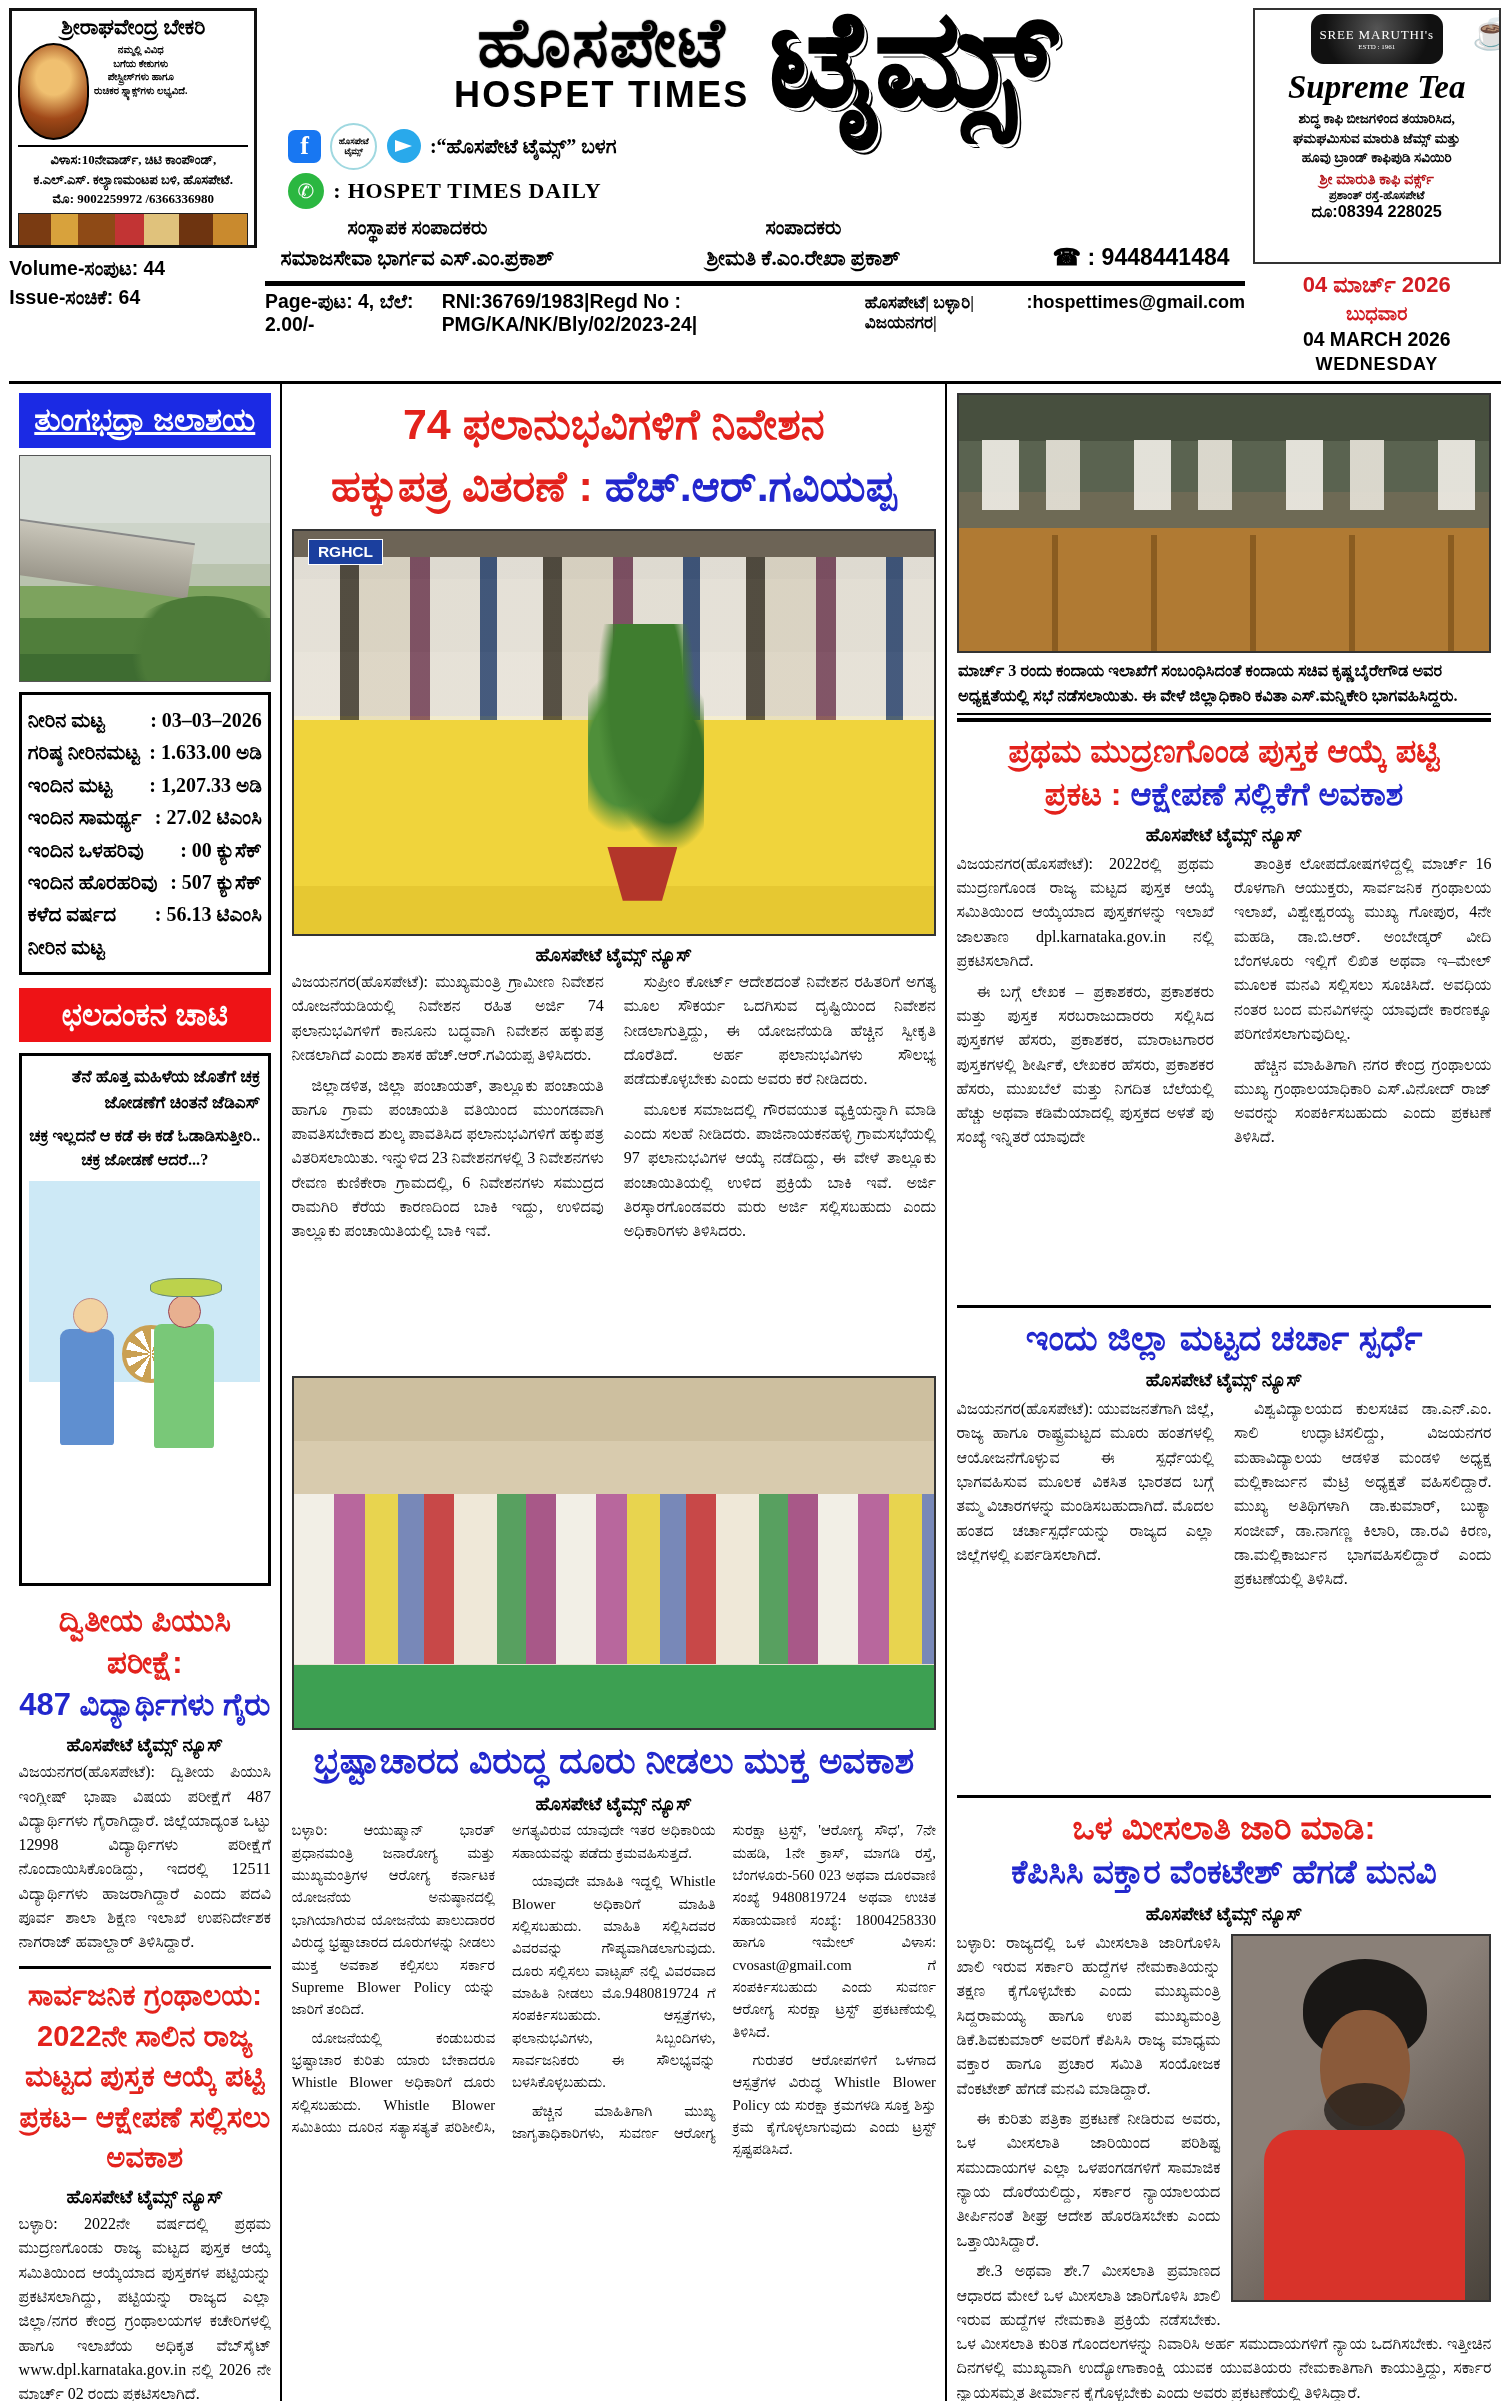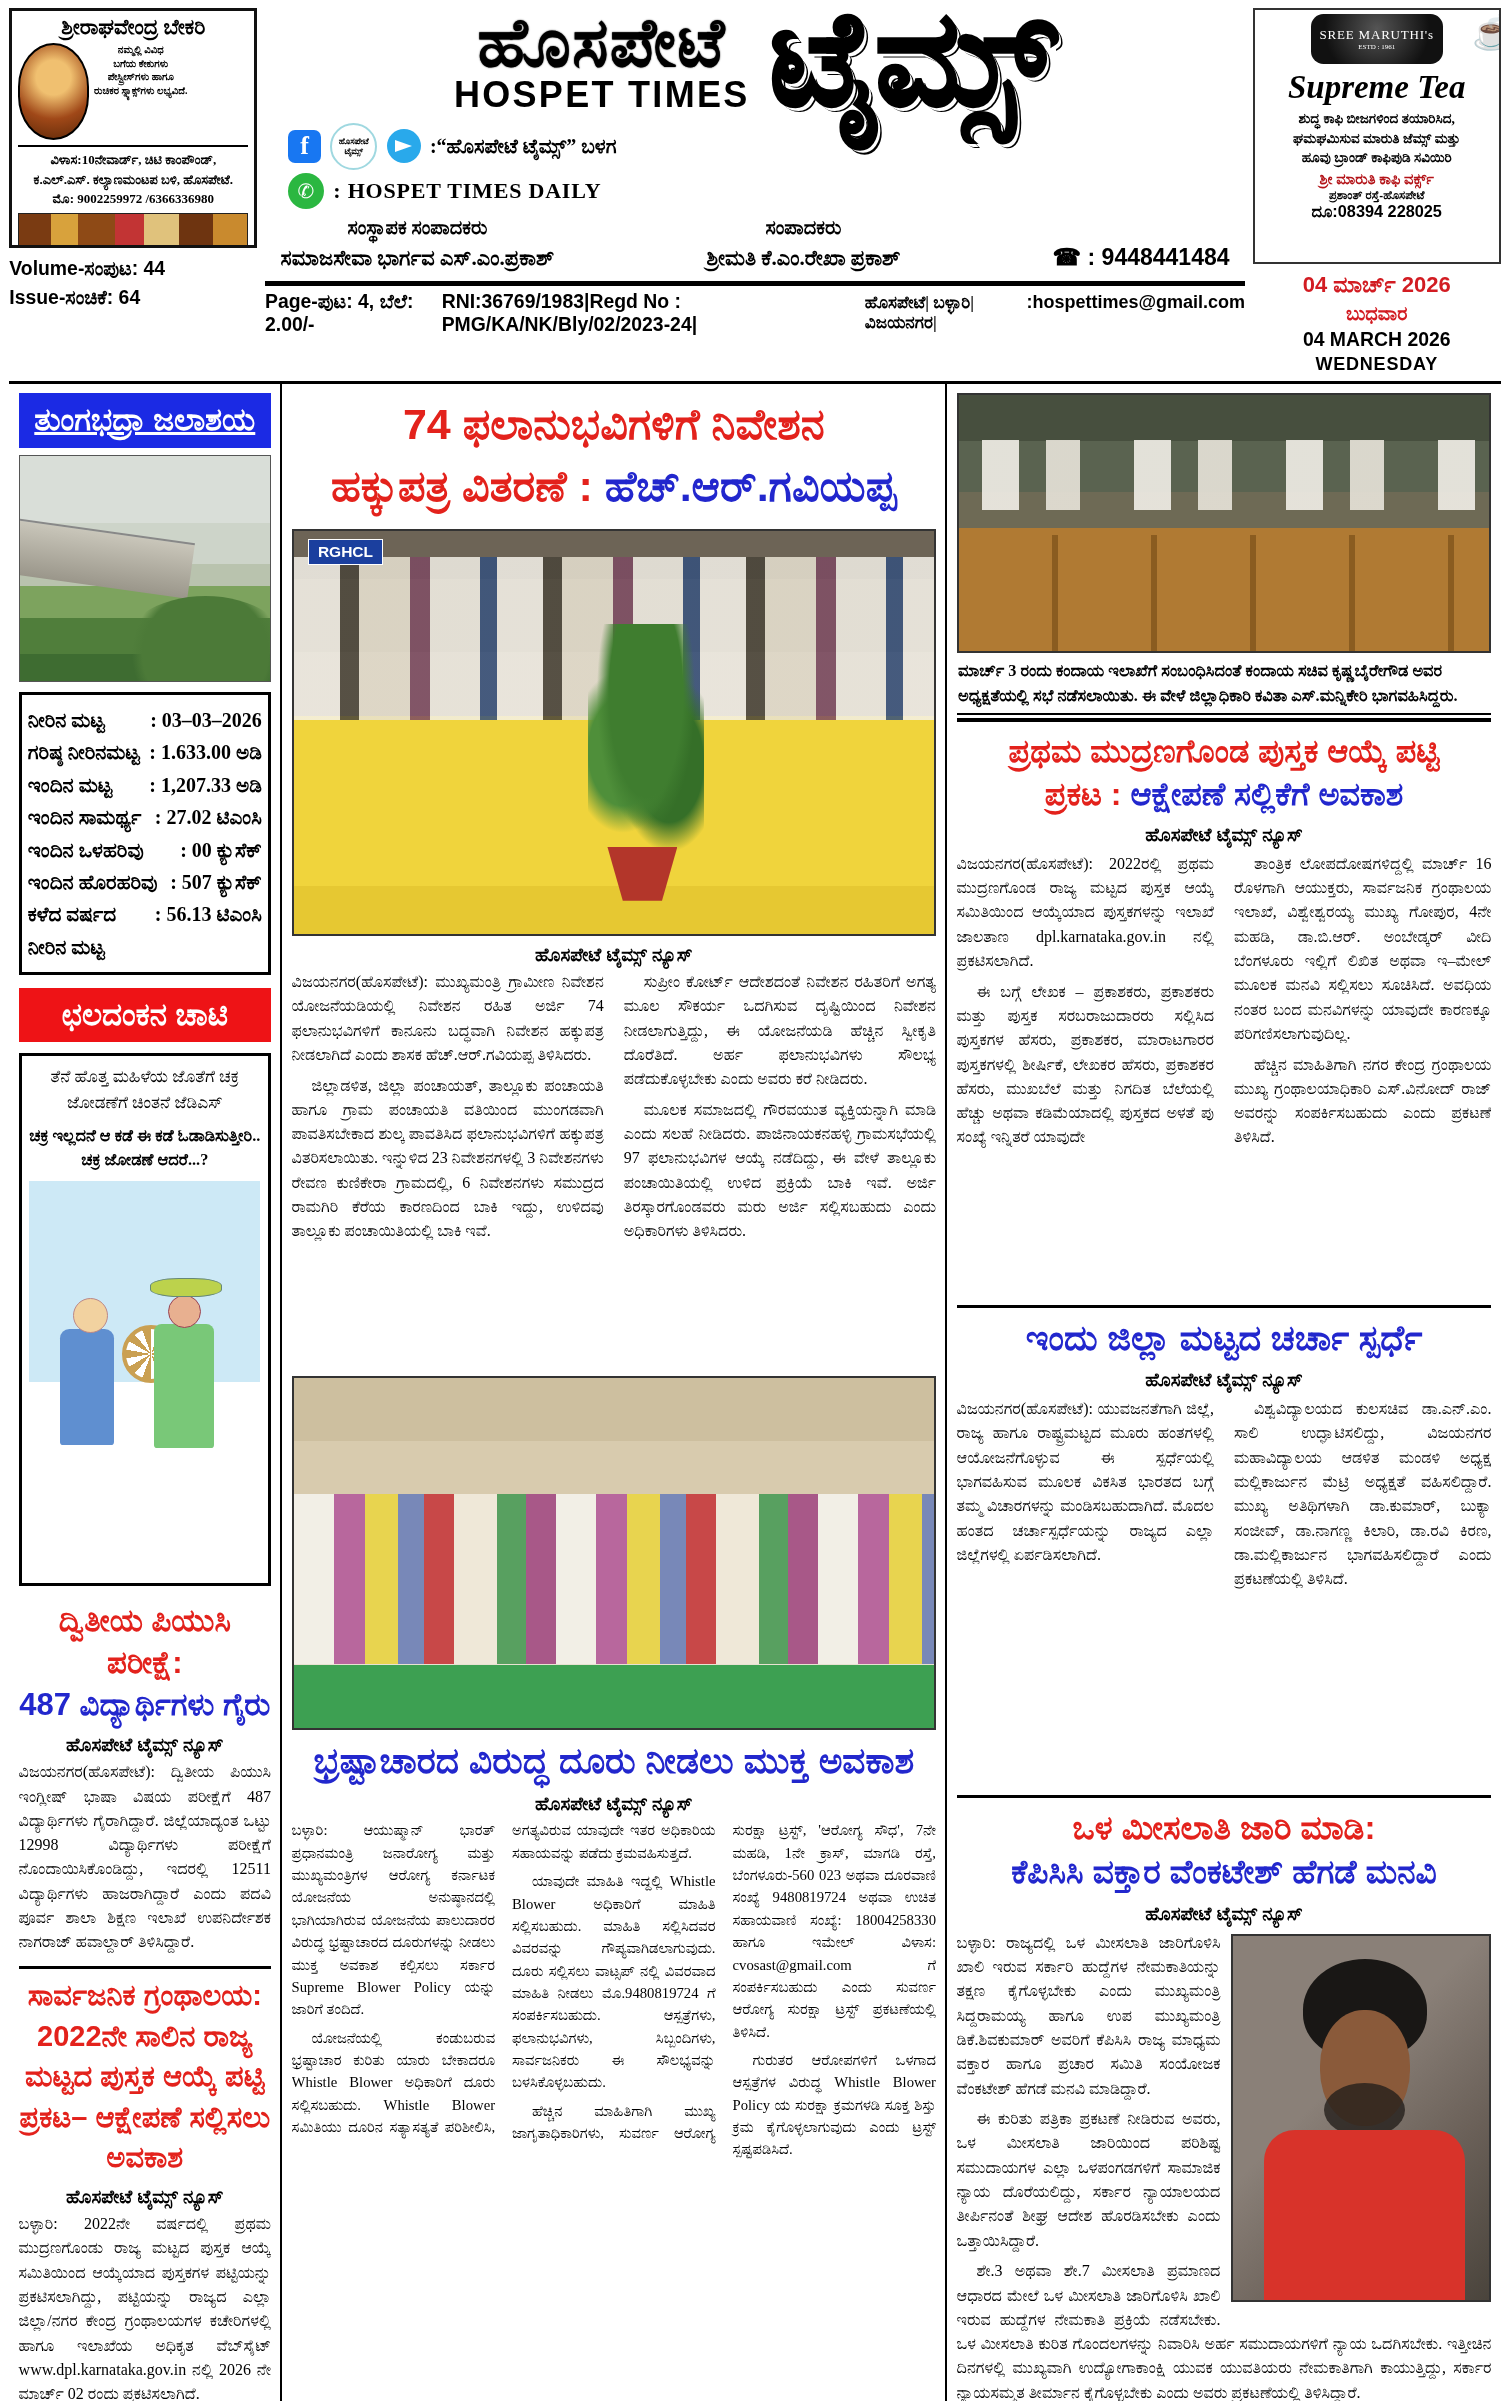--- a/index.html
+++ b/index.html
@@ -75,36 +75,36 @@
   .dam-photo{height:225px;margin-top:7.7px;border:1.5px solid #555;position:relative;overflow:hidden;
       background:linear-gradient(180deg,#d9ded8 0 30%,#cdd4c9 30% 48%,#b9c3ae 48% 58%,#7da35e 58% 72%,#507e3b 72% 88%,#3e6c31 88% 100%);}
   .dam-wall{position:absolute;left:-15.5px;top:74px;width:75%;height:54px;background:linear-gradient(180deg,#c9c6ba,#9a968a);
       transform:rotate(8deg);border-top:2.3px solid #888;}
   .dam-green{position:absolute;right:-23px;bottom:-31px;width:70%;height:116px;border-radius:50%;
       background:radial-gradient(circle,#4c7a38 0 60%,transparent 70%);}
   .stats{border:3.1px solid #000;margin-top:9.3px;padding:9.3px 6.2px;font-family:"Liberation Serif",serif;}
   .stats .row{display:flex;justify-content:space-between;font-size:20px;font-weight:bold;line-height:1.62;}
   .stats .row .v{white-space:nowrap;}
   .cartoon{border:3.1px solid #000;margin-top:11px;height:533px;padding:7.7px;box-sizing:border-box;}
-  .ct1{font-size:17px;font-weight:normal;text-align:center;line-height:1.5;font-family:"Liberation Serif",serif;}
+  .ct1{font-size:17px;font-weight:bold;text-align:right;line-height:1.5;font-family:"Liberation Serif",serif;}
   .ct2{font-size:16.3px;font-weight:bold;text-align:center;line-height:1.45;margin-top:9.3px;font-family:"Liberation Serif",serif;}
   .ct-art{position:relative;height:287px;margin-top:9.3px;overflow:hidden;
       background:linear-gradient(180deg,#cde9f6 0 70%,#ffffff 70% 100%);}
   .man{position:absolute;left:31px;bottom:23px;width:54px;height:116px;background:#5f8fd0;border-radius:9.3px 9.3px 3.1px 3.1px;}
   .man::before{content:"";position:absolute;top:-31px;left:12.4px;width:33px;height:33px;border-radius:50%;background:#f2d2a0;border:1.5px solid #b88;}
   .wheel{position:absolute;left:93px;bottom:85px;width:50px;height:50px;border-radius:50%;border:4.6px solid #caa052;
       background:repeating-conic-gradient(#fff 0 20deg,#caa052 20deg 40deg);}
   .woman{position:absolute;right:46px;bottom:20px;width:60px;height:124px;background:#79c878;border-radius:7.7px 7.7px 3.1px 3.1px;}
   .woman::before{content:"";position:absolute;top:-29px;left:14px;width:31px;height:31px;border-radius:50%;background:#e8b090;border:1.5px solid #945;}
   .woman::after{content:"";position:absolute;top:-46px;left:-4.6px;width:70px;height:17px;border-radius:40%;background:#bcd24c;border:1.5px solid #687;}
   .hl{line-height:1.35;text-align:center;font-weight:bold;}
   .hl .red{color:#e3221c;}
   .hl .blue{color:#2227cd;}
   .hl1-left{font-size:31px;margin-top:14px;}
-  .byline{font-size:18.6px;font-weight:bold;text-align:center;margin:7.7px 0 4.6px;font-family:Liberation Sans, sans-serif;}
+  .byline{font-size:18.6px;font-weight:bold;text-align:center;margin:7.7px 0 4.6px;font-family:Liberation Serif, serif;}
   .body-text{font-size:16px;line-height:1.52;text-align:justify;font-family:"Liberation Serif",serif;}
   .body-text p{margin:0 0 6.2px 0;text-indent:20px;}
   .body-text p.nofirst{text-indent:0;}
   .subhead{font-weight:bold;text-align:center;font-size:16.3px;margin:3.1px 0;font-family:"Liberation Serif",serif;}
   .rule{border-top:3.1px solid #000;margin:11px 0 6.2px;}
   .hl2-left{font-size:29px;margin-top:4.6px;line-height:1.4;}
   
   .hl-main{font-size:43px;line-height:1.45;}
   .stage-photo{height:403px;border:2.3px solid #333;margin:11px 0 7.7px;position:relative;overflow:hidden;
      background:linear-gradient(180deg,#6d6456 0 12%,#8a7f6c 12% 30%,#a39684 30% 46%,#f0d43c 46% 88%,#e6c832 88% 100%);}

